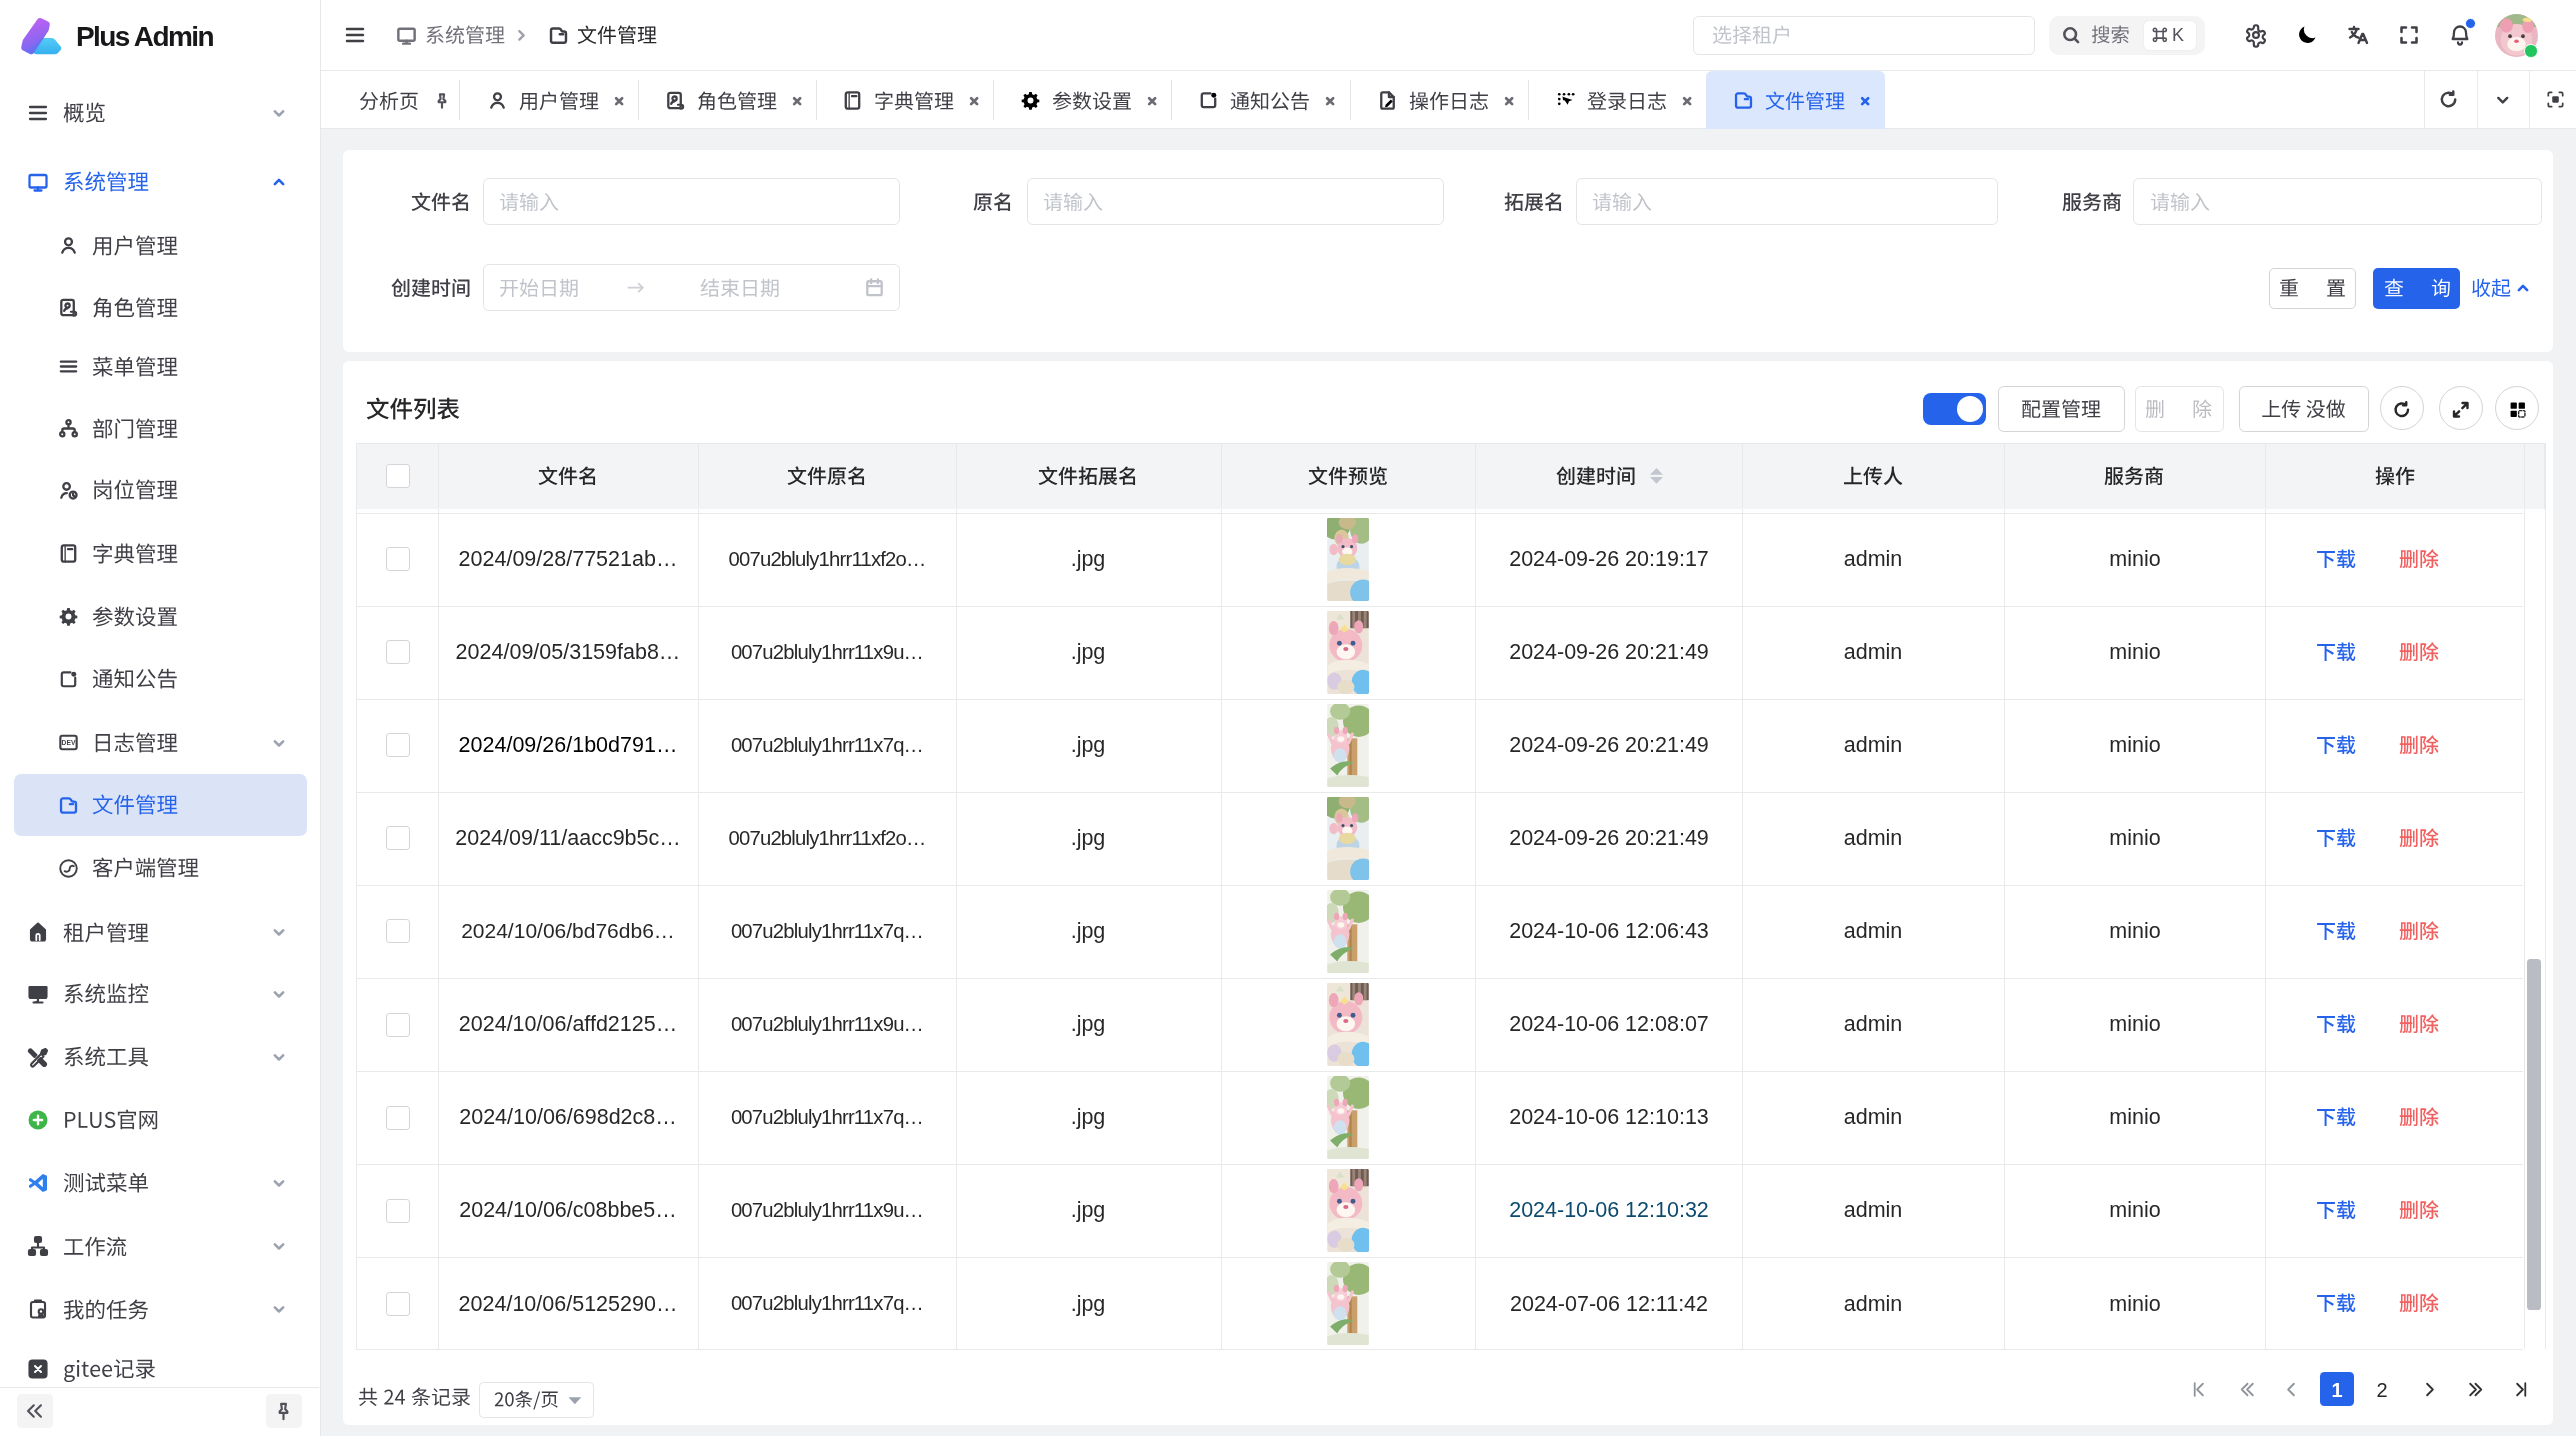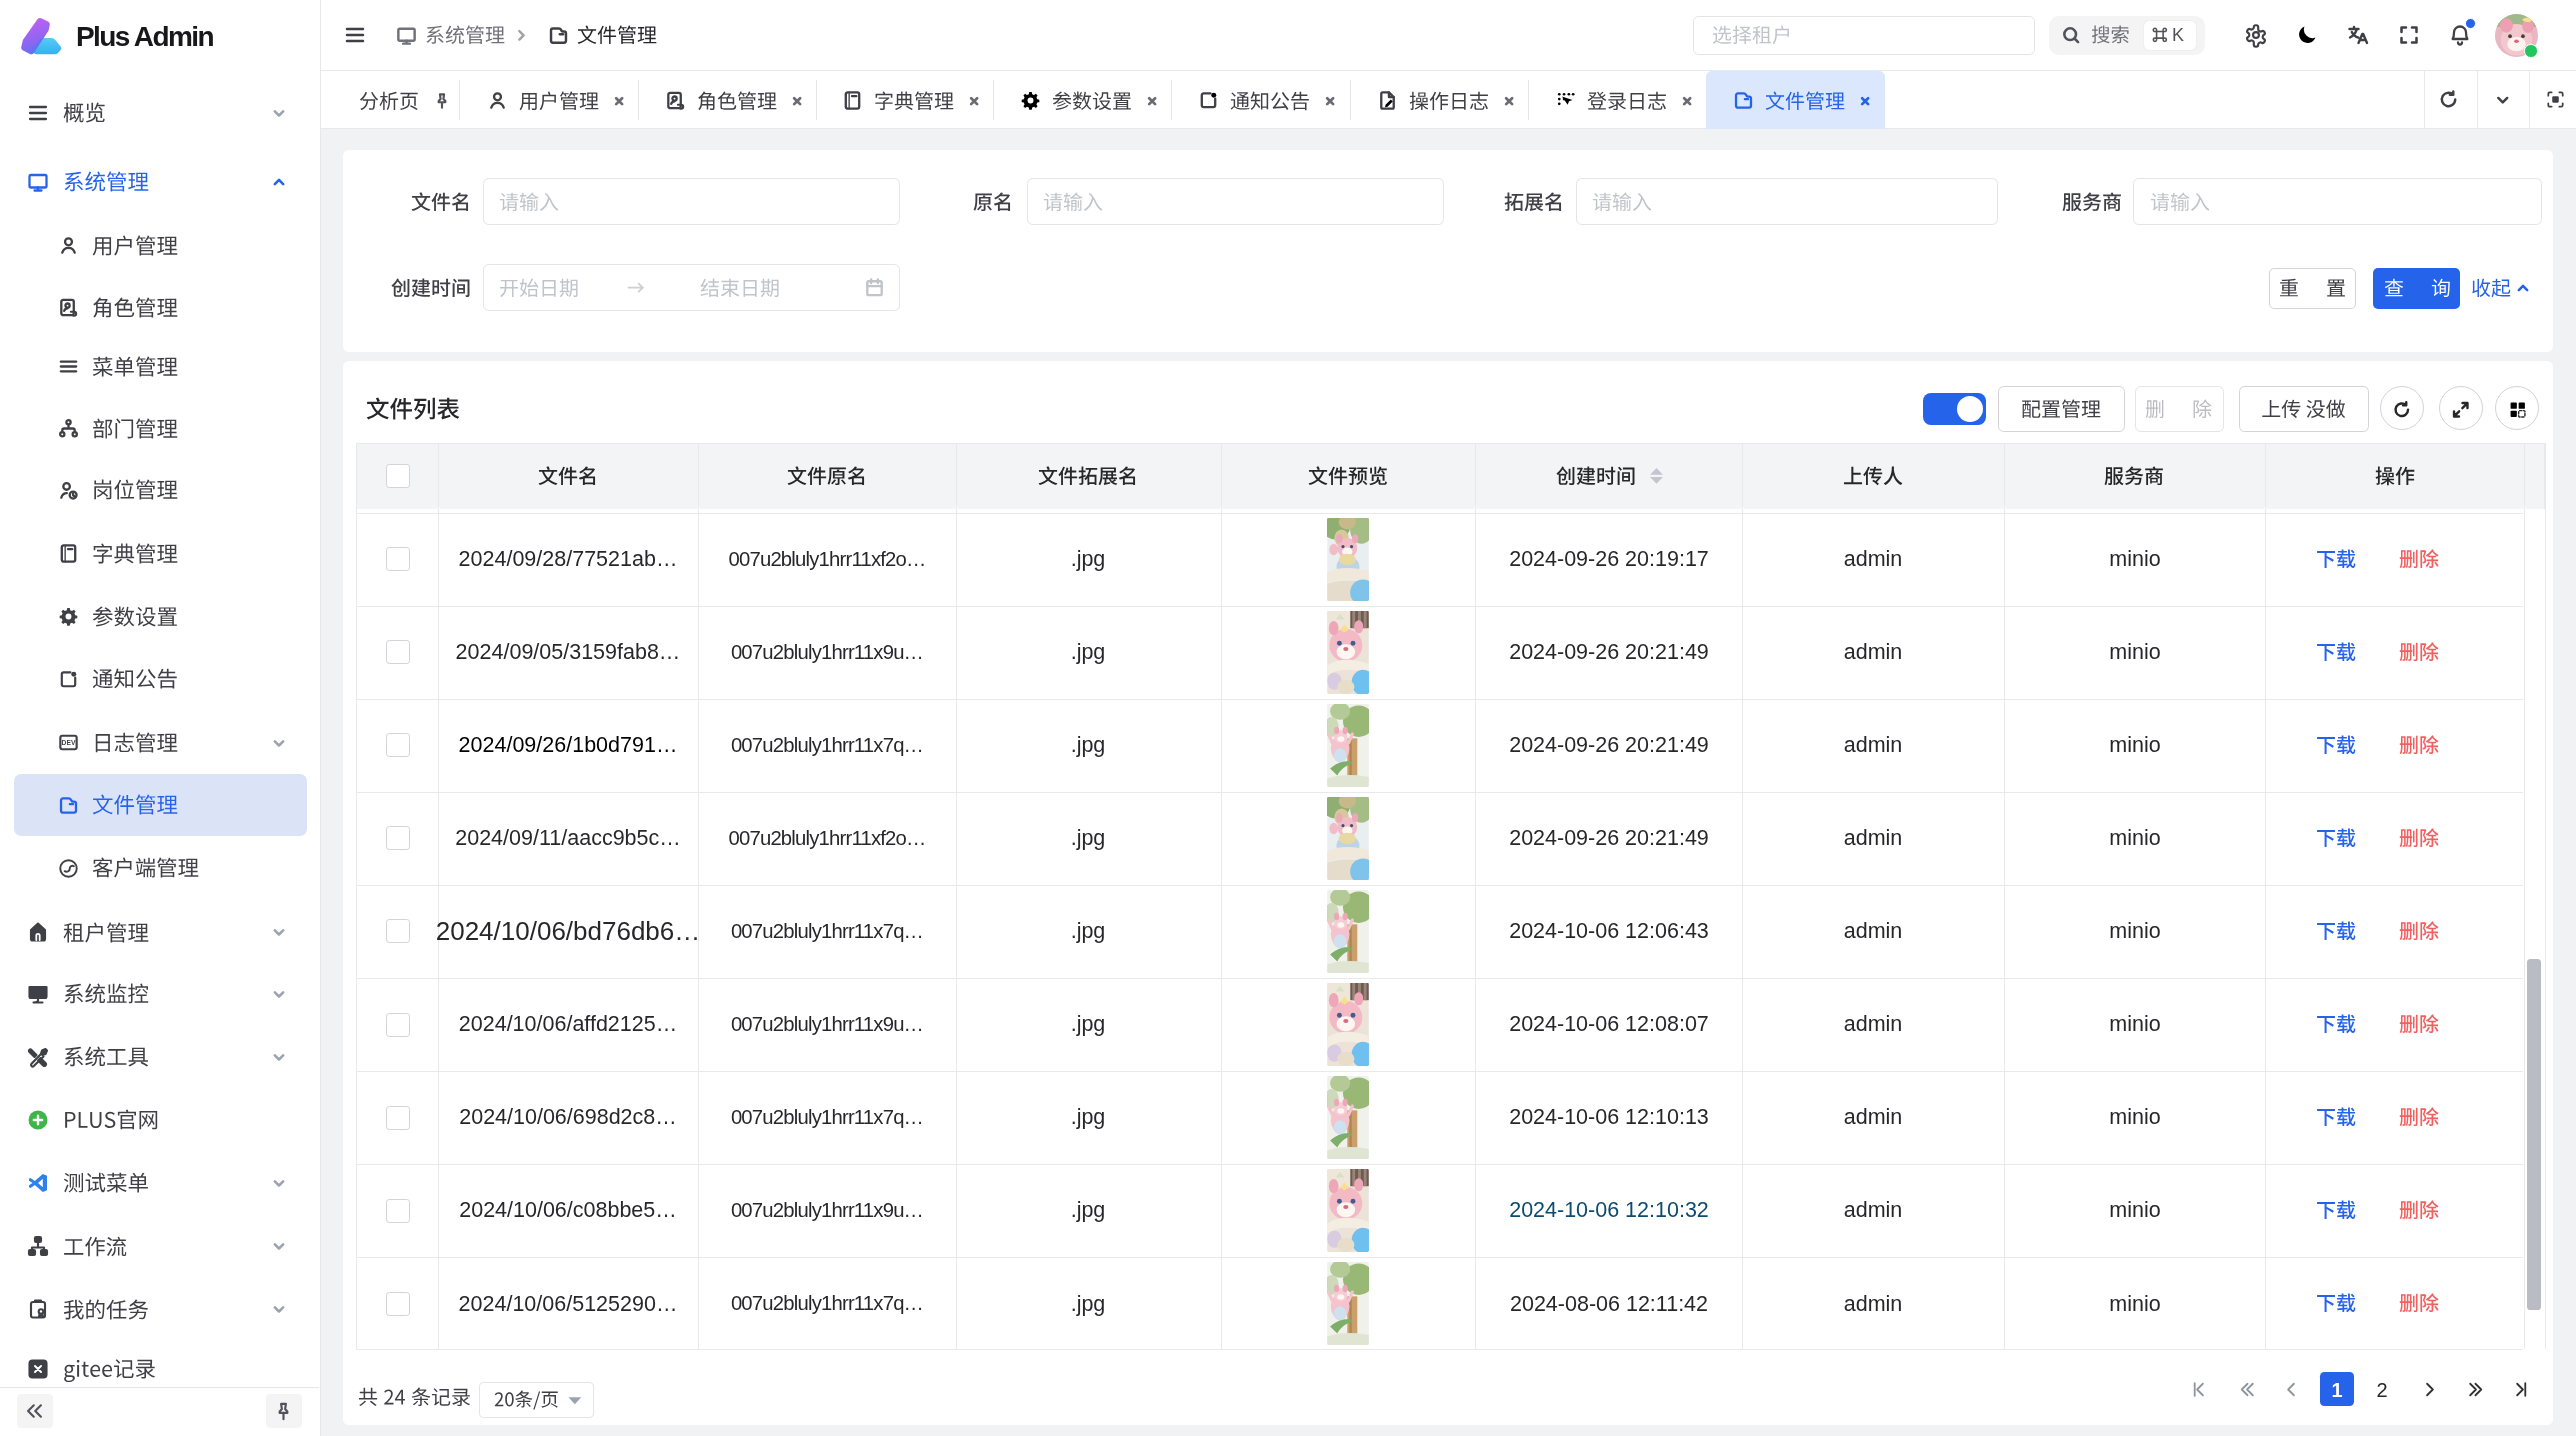--- a/index.html
+++ b/index.html
@@ -829,21 +829,21 @@
       <svg class="cn" width="40" height="20" viewBox="0 0 56.0 28">
         <path fill="#2563eb" transform="translate(0,24.4) scale(0.0280,-0.0280)" d="M54 771V675H429V-82H530V425C639 365 765 286 830 231L898 318C820 379 662 468 547 524L530 504V675H947V771Z M1736 785C1780 744 1831 687 1854 648L1926 697C1902 735 1849 791 1804 828ZM1060 100 1069 14 1322 38V-80H1410V47L1580 64V141L1410 126V204H1560V283H1410V355H1322V283H1202C1222 313 1242 347 1262 382H1577V457H1300C1311 480 1321 503 1330 526L1250 547H1610C1619 390 1637 250 1667 142C1620 77 1565 20 1503 -23C1526 -40 1554 -68 1568 -88C1617 -50 1662 -5 1702 45C1738 -31 1786 -75 1848 -75C1924 -75 1953 -31 1967 121C1944 130 1913 150 1894 170C1889 59 1879 16 1856 16C1820 16 1790 59 1765 132C1829 233 1879 350 1915 475L1831 498C1807 411 1775 328 1735 252C1719 335 1707 435 1701 547H1953V622H1697C1695 692 1694 767 1695 843H1601C1601 768 1603 693 1606 622H1373V696H1544V769H1373V844H1282V769H1101V696H1282V622H1050V547H1237C1228 517 1216 486 1203 457H1065V382H1167C1153 354 1141 333 1134 323C1117 296 1102 277 1085 274C1096 251 1109 207 1114 189C1123 198 1155 204 1196 204H1322V119Z"></path>
       </svg>
     </div>
     <div class="a" style="left:2399px;top:828px;">
       <svg class="cn" width="40" height="20" viewBox="0 0 56.0 28">
         <path fill="#f15f5f" transform="translate(0,24.4) scale(0.0280,-0.0280)" d="M701 737V162H776V737ZM846 828V18C846 3 841 -1 827 -2C813 -2 769 -2 721 0C733 -24 745 -62 748 -84C816 -84 861 -82 889 -67C917 -54 927 -30 927 18V828ZM40 458V372H100V322C100 200 96 56 36 -41C54 -50 89 -74 103 -88C169 17 178 189 178 323V372H254V24C254 12 250 9 241 8C230 8 199 8 167 9C177 -13 187 -50 189 -73C243 -73 277 -71 301 -56C325 -42 332 -17 332 22V372H391C390 239 384 71 334 -45C353 -53 388 -73 402 -86C457 39 467 228 468 372H544V24C544 12 540 9 530 8C520 8 489 8 457 9C467 -13 477 -50 479 -73C532 -73 567 -71 591 -56C615 -42 622 -17 622 23V372H667V458H622V811H391V458H332V811H100V458ZM178 729H254V458H178ZM468 729H544V458H468Z M1465 220C1433 150 1382 77 1331 27C1351 15 1386 -11 1402 -25C1453 30 1510 116 1548 197ZM1762 192C1814 129 1873 41 1899 -16L1974 27C1946 82 1887 166 1833 228ZM1072 804V-81H1156V719H1262C1242 653 1217 567 1192 501C1258 425 1274 359 1274 307C1274 276 1269 252 1254 241C1247 235 1236 233 1224 232C1210 231 1191 231 1171 234C1184 210 1192 174 1192 151C1215 150 1241 150 1260 153C1282 156 1300 162 1316 173C1345 195 1357 237 1357 297C1357 358 1341 429 1273 510C1305 589 1341 689 1370 773L1308 808L1295 804ZM1655 853C1589 733 1465 622 1341 558C1363 540 1389 511 1402 489C1422 501 1442 513 1461 527V456H1626V351H1374V265H1626V20C1626 7 1622 3 1607 2C1593 2 1546 2 1496 4C1509 -21 1523 -58 1527 -83C1597 -83 1644 -81 1676 -67C1708 -52 1718 -28 1718 19V265H1956V351H1718V456H1860V534L1916 497C1930 522 1957 554 1980 572C1894 618 1802 679 1711 783L1734 822ZM1478 539C1547 589 1610 649 1664 717C1729 639 1792 583 1853 539Z"></path>
       </svg>
     </div>
     <div class="a" style="left:386px;top:919px;width:23.6px;height:23.6px;background:#fff;border:0.7px solid #d4d4d8;border-radius:3.2px;"></div>
-    <div class="a" style="left:568px;transform:translateX(-50%);top:918px;font-size:26px;color:#27272a;font-weight:400;line-height:26px;">2024/10/06/bd76db6…</div>
+    <div class="a" style="left:568px;transform:translateX(-50%);top:918px;font-size:21px;color:#27272a;font-weight:400;line-height:26px;">2024/10/06/bd76db6…</div>
     <div class="a" style="left:827px;transform:translateX(-50%);top:919px;font-size:20.3px;color:#27272a;font-weight:400;line-height:24.4px;letter-spacing:-0.8px;">007u2bluly1hrr11x7q…</div>
     <div class="a" style="left:1088px;transform:translateX(-50%);top:918px;font-size:21.5px;color:#27272a;font-weight:400;line-height:26px;">.jpg</div>
     <svg class="a" style="left:1327px;top:890px;border-radius:1.4px" width="42" height="83" viewBox="0 0 29 58">
       <rect width="29" height="58" fill="#eff1ea"></rect>
 <ellipse cx="22" cy="12" rx="11" ry="11" fill="#9ab875"></ellipse>
 <ellipse cx="9" cy="5" rx="7" ry="6" fill="#b3c996"></ellipse>
 <ellipse cx="3" cy="16" rx="5" ry="7" fill="#cdd9b9"></ellipse>
 <rect x="14" y="24" width="7" height="26" fill="#c9a06b"></rect>
 <rect x="15.5" y="24" width="1.6" height="26" fill="#b0854f"></rect>
 <ellipse cx="9" cy="31" rx="6.5" ry="9" fill="#f4c3cd"></ellipse>
@@ -993,21 +993,21 @@
 <ellipse cx="9" cy="31" rx="6.5" ry="9" fill="#f4c3cd"></ellipse>
 <circle cx="9.5" cy="23" r="4.6" fill="#f6cdd5"></circle>
 <ellipse cx="6.5" cy="18.5" rx="1.8" ry="2.6" fill="#eda7b8"></ellipse>
 <ellipse cx="12.5" cy="18.5" rx="1.8" ry="2.6" fill="#eda7b8"></ellipse>
 <ellipse cx="9.5" cy="24.5" rx="2.4" ry="1.9" fill="#fdf6f1"></ellipse>
 <path d="M3.5 27 1 21.5M15 27l2.5-6" stroke="#f4c3cd" stroke-width="2.2" stroke-linecap="round"></path>
 <ellipse cx="9" cy="36" rx="4.5" ry="5" fill="#cfe0ee"></ellipse>
 <path d="M2 45c6-5 12-6 16-4-5 2-9 5-11 9z" fill="#7fae6a"></path>
 <path d="M0 52c9-3 19-3 29-1v7H0z" fill="#dfe5d2"></path>
     </svg>
-    <div class="a" style="left:1609px;transform:translateX(-50%);top:1291px;font-size:21.5px;color:#27272a;font-weight:400;line-height:26px;">2024-08-06 12:11:42</div>
+    <div class="a" style="left:1609px;transform:translateX(-50%);top:1291px;font-size:21.5px;color:#27272a;font-weight:400;line-height:26px;">2024-07-06 12:11:42</div>
     <div class="a" style="left:1873px;transform:translateX(-50%);top:1291px;font-size:21.5px;color:#27272a;font-weight:400;line-height:26px;">admin</div>
     <div class="a" style="left:2135px;transform:translateX(-50%);top:1291px;font-size:21.5px;color:#27272a;font-weight:400;line-height:26px;">minio</div>
     <div class="a" style="left:2316px;top:1293px;">
       <svg class="cn" width="40" height="20" viewBox="0 0 56.0 28">
         <path fill="#2563eb" transform="translate(0,24.4) scale(0.0280,-0.0280)" d="M54 771V675H429V-82H530V425C639 365 765 286 830 231L898 318C820 379 662 468 547 524L530 504V675H947V771Z M1736 785C1780 744 1831 687 1854 648L1926 697C1902 735 1849 791 1804 828ZM1060 100 1069 14 1322 38V-80H1410V47L1580 64V141L1410 126V204H1560V283H1410V355H1322V283H1202C1222 313 1242 347 1262 382H1577V457H1300C1311 480 1321 503 1330 526L1250 547H1610C1619 390 1637 250 1667 142C1620 77 1565 20 1503 -23C1526 -40 1554 -68 1568 -88C1617 -50 1662 -5 1702 45C1738 -31 1786 -75 1848 -75C1924 -75 1953 -31 1967 121C1944 130 1913 150 1894 170C1889 59 1879 16 1856 16C1820 16 1790 59 1765 132C1829 233 1879 350 1915 475L1831 498C1807 411 1775 328 1735 252C1719 335 1707 435 1701 547H1953V622H1697C1695 692 1694 767 1695 843H1601C1601 768 1603 693 1606 622H1373V696H1544V769H1373V844H1282V769H1101V696H1282V622H1050V547H1237C1228 517 1216 486 1203 457H1065V382H1167C1153 354 1141 333 1134 323C1117 296 1102 277 1085 274C1096 251 1109 207 1114 189C1123 198 1155 204 1196 204H1322V119Z"></path>
       </svg>
     </div>
     <div class="a" style="left:2399px;top:1293px;">
       <svg class="cn" width="40" height="20" viewBox="0 0 56.0 28">
         <path fill="#f15f5f" transform="translate(0,24.4) scale(0.0280,-0.0280)" d="M701 737V162H776V737ZM846 828V18C846 3 841 -1 827 -2C813 -2 769 -2 721 0C733 -24 745 -62 748 -84C816 -84 861 -82 889 -67C917 -54 927 -30 927 18V828ZM40 458V372H100V322C100 200 96 56 36 -41C54 -50 89 -74 103 -88C169 17 178 189 178 323V372H254V24C254 12 250 9 241 8C230 8 199 8 167 9C177 -13 187 -50 189 -73C243 -73 277 -71 301 -56C325 -42 332 -17 332 22V372H391C390 239 384 71 334 -45C353 -53 388 -73 402 -86C457 39 467 228 468 372H544V24C544 12 540 9 530 8C520 8 489 8 457 9C467 -13 477 -50 479 -73C532 -73 567 -71 591 -56C615 -42 622 -17 622 23V372H667V458H622V811H391V458H332V811H100V458ZM178 729H254V458H178ZM468 729H544V458H468Z M1465 220C1433 150 1382 77 1331 27C1351 15 1386 -11 1402 -25C1453 30 1510 116 1548 197ZM1762 192C1814 129 1873 41 1899 -16L1974 27C1946 82 1887 166 1833 228ZM1072 804V-81H1156V719H1262C1242 653 1217 567 1192 501C1258 425 1274 359 1274 307C1274 276 1269 252 1254 241C1247 235 1236 233 1224 232C1210 231 1191 231 1171 234C1184 210 1192 174 1192 151C1215 150 1241 150 1260 153C1282 156 1300 162 1316 173C1345 195 1357 237 1357 297C1357 358 1341 429 1273 510C1305 589 1341 689 1370 773L1308 808L1295 804ZM1655 853C1589 733 1465 622 1341 558C1363 540 1389 511 1402 489C1422 501 1442 513 1461 527V456H1626V351H1374V265H1626V20C1626 7 1622 3 1607 2C1593 2 1546 2 1496 4C1509 -21 1523 -58 1527 -83C1597 -83 1644 -81 1676 -67C1708 -52 1718 -28 1718 19V265H1956V351H1718V456H1860V534L1916 497C1930 522 1957 554 1980 572C1894 618 1802 679 1711 783L1734 822ZM1478 539C1547 589 1610 649 1664 717C1729 639 1792 583 1853 539Z"></path>

